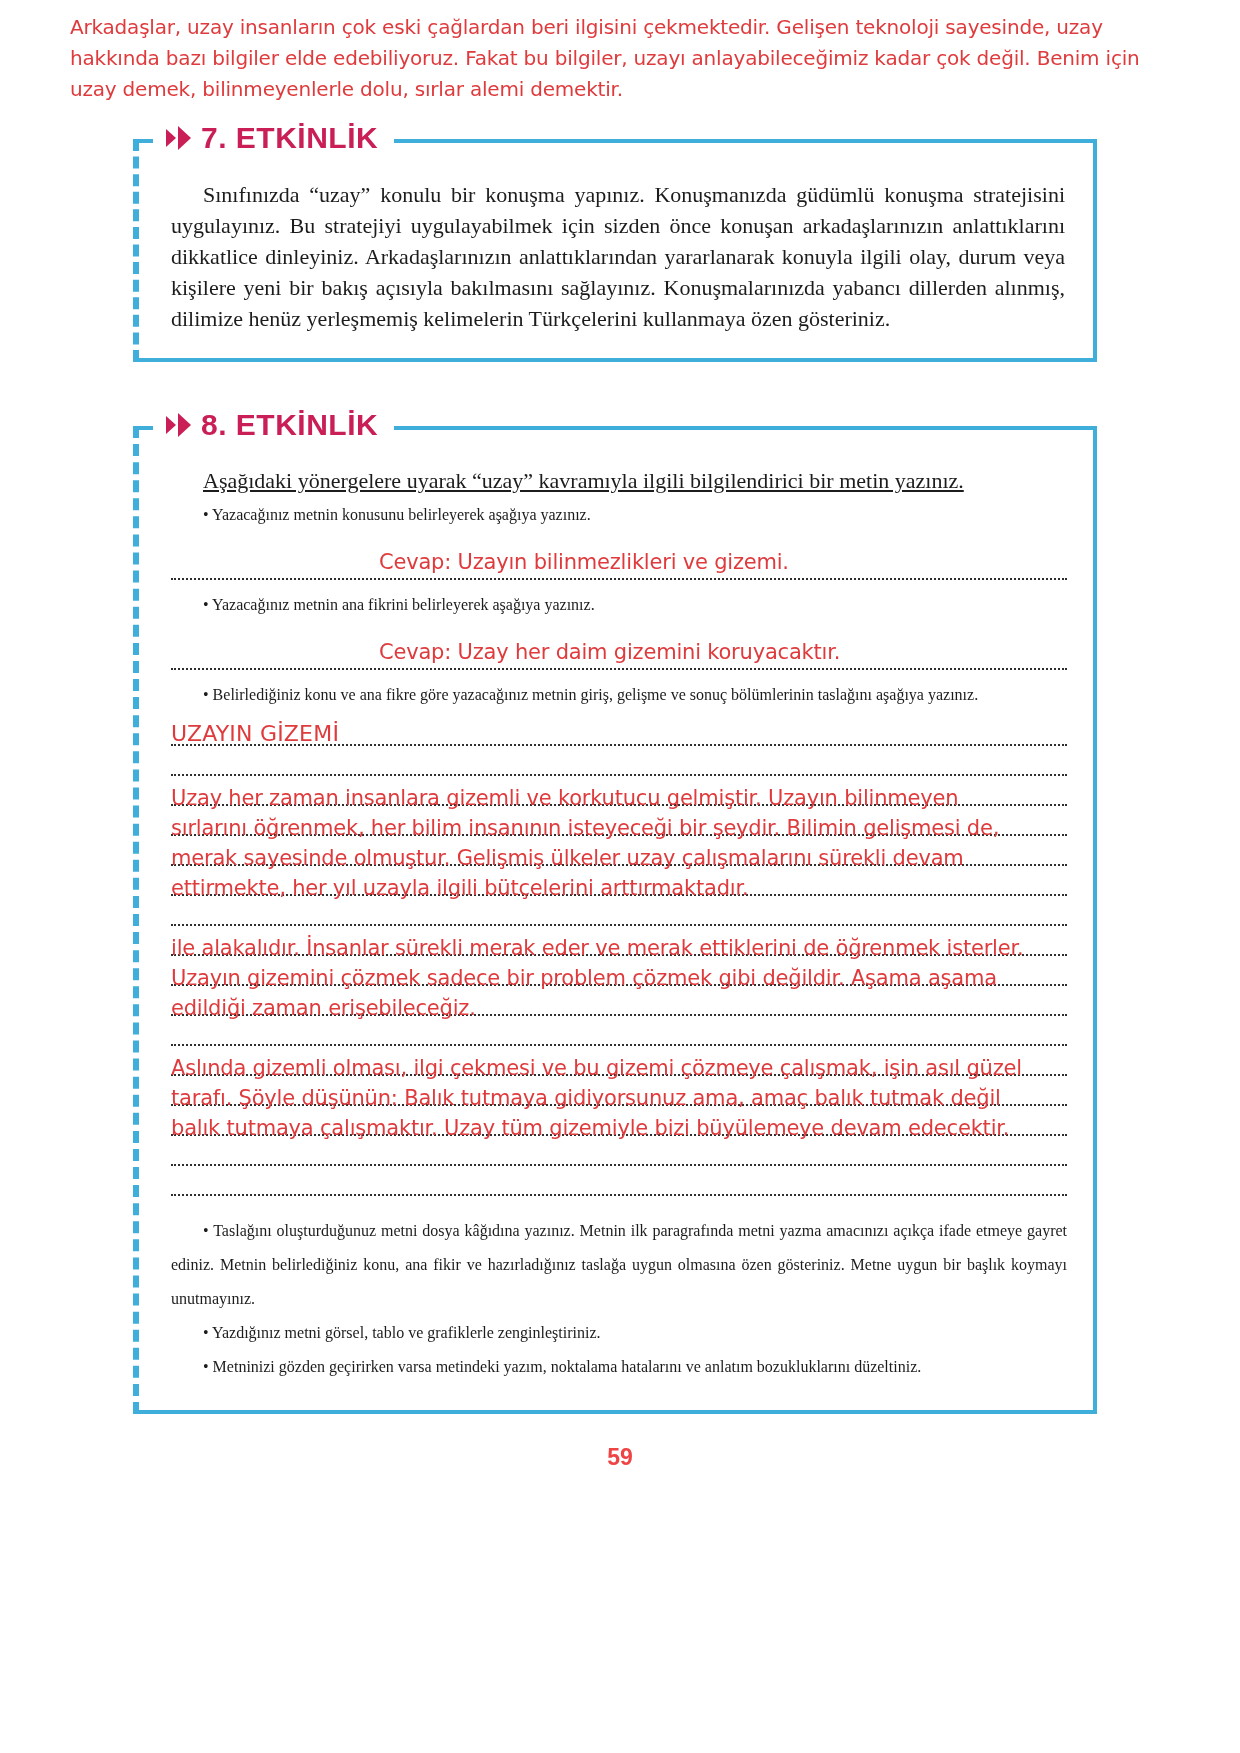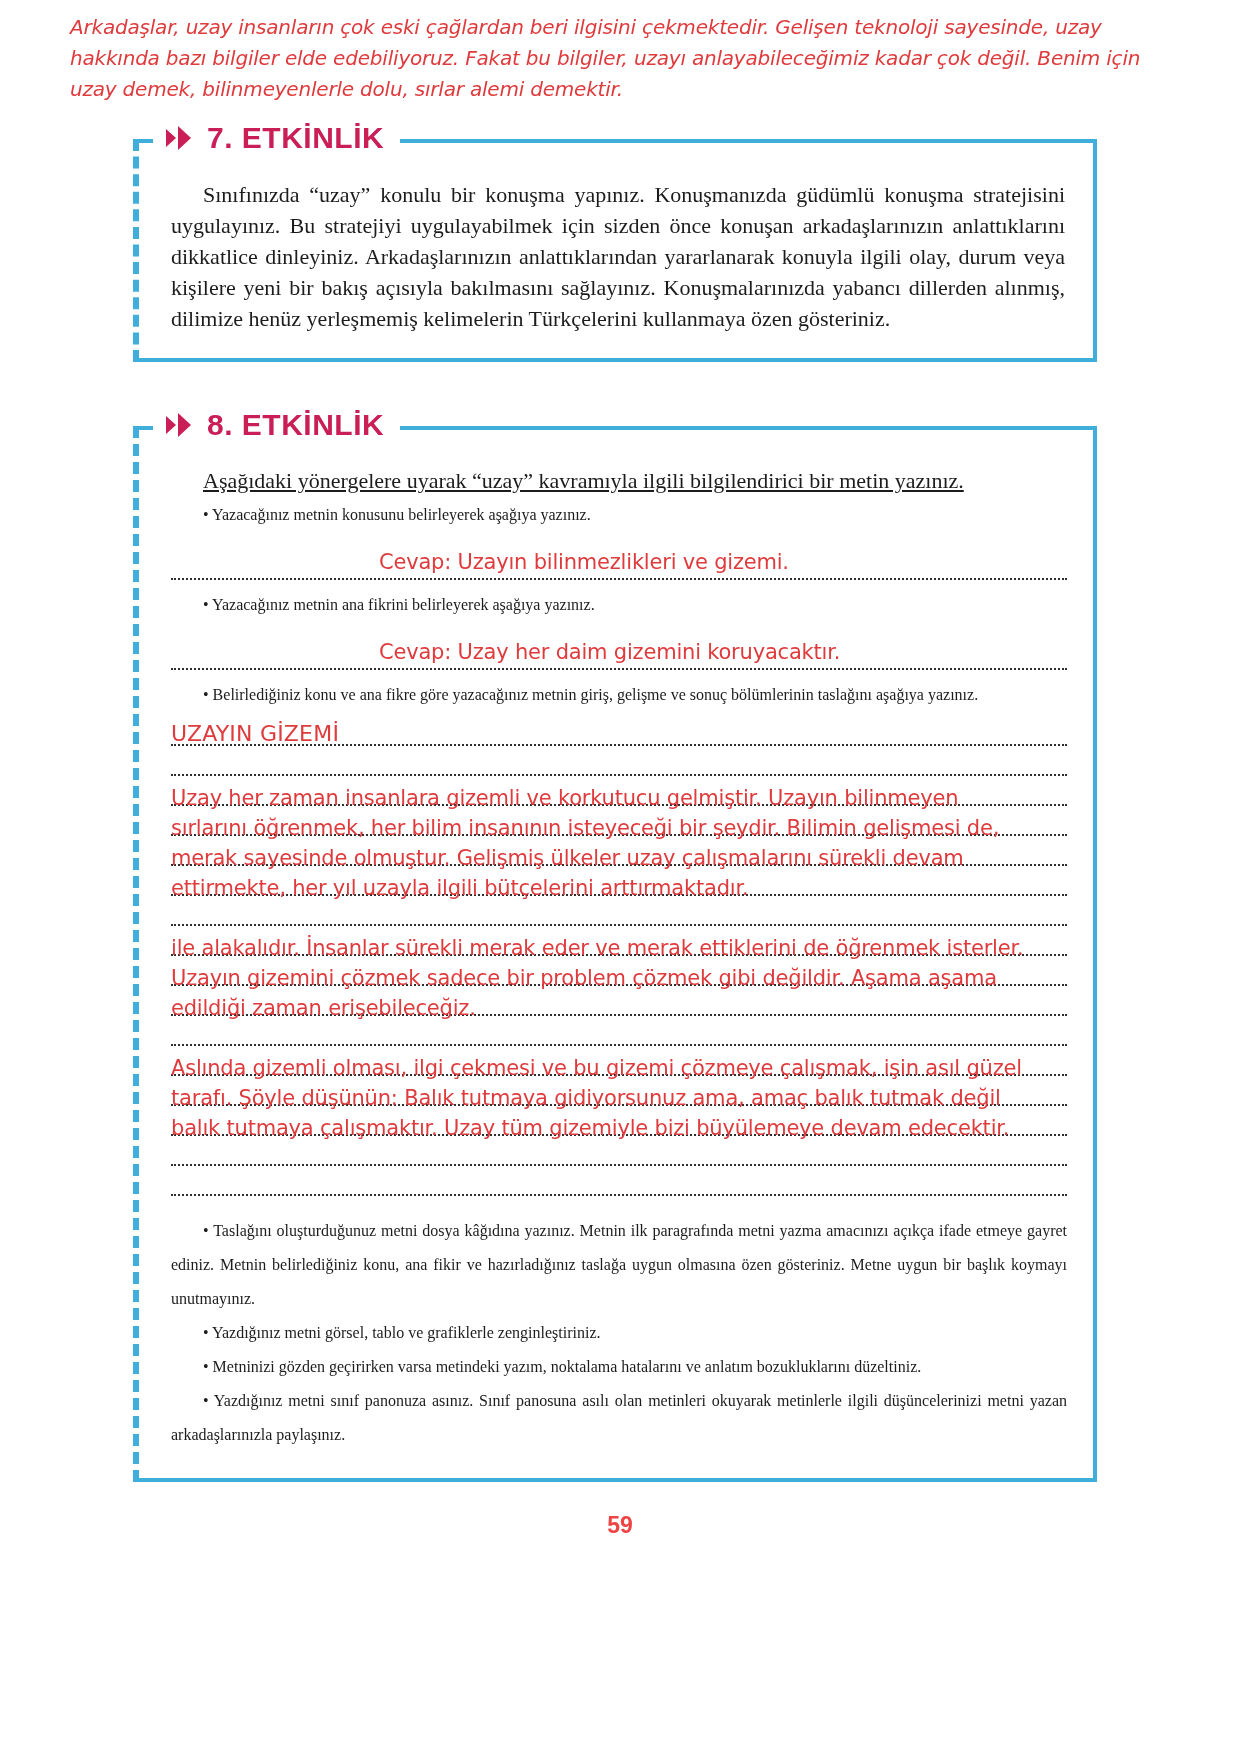--- a/index.html
+++ b/index.html
@@ -13,36 +13,35 @@
   body{
     width:1240px;height:1753px;margin:0 auto;position:relative;overflow:hidden;
     font-family:"Liberation Serif", serif;color:var(--ink);
   }
   
   .page-intro{
     padding:12px 78px 0 70px;
     font-family:"DejaVu Sans", sans-serif;
     font-size:20px;line-height:31px;color:var(--red);
     letter-spacing:-0.2px;
-    font-style:italic;
   }
   
   .activity-box{
     position:relative;
     margin-left:133px;width:964px;
     border:4px solid var(--accent);
     border-left:6px dashed var(--accent);
     background:#fff;
   }
   .box7{margin-top:34px;padding:36px 28px 24px 32px;}
   .box8{margin-top:64px;padding:34px 26px 26px 32px;}
   .activity-title{
     position:absolute;top:-22px;left:14px;
     background:#fff;padding:0 16px 0 10px;
-    display:flex;align-items:center;gap:12px;
+    display:flex;align-items:center;gap:6px;
     font-family:"Liberation Sans", sans-serif;
     font-weight:bold;font-size:30px;color:var(--magenta);
     letter-spacing:0.5px;white-space:nowrap;
   }
   .arrow-icon{display:inline-flex;align-items:center;}
   
   .serif-par{
     font-size:22px;line-height:31px;text-align:justify;text-indent:32px;
   }
   .box8 .serif-par{line-height:34px;text-decoration:underline;}
@@ -171,17 +170,16 @@
         <div class="draft-row">
           <span class="handwriting"></span>
         </div>
       </div>
   </div>
 
   <div class="closing-bullets">
     <p class="bullet-par">• Taslağını oluşturduğunuz metni dosya kâğıdına yazınız. Metnin ilk paragrafında metni yazma amacınızı açıkça ifade etmeye gayret ediniz. Metnin belirlediğiniz konu, ana fikir ve hazırladığınız taslağa uygun olmasına özen gösteriniz. Metne uygun bir başlık koymayı unutmayınız.</p>
     <p class="bullet-par">• Yazdığınız metni görsel, tablo ve grafiklerle zenginleştiriniz.</p>
     <p class="bullet-par">• Metninizi gözden geçirirken varsa metindeki yazım, noktalama hatalarını ve anlatım bozukluklarını düzeltiniz.</p>
-    <p class="bullet-par">• Yazdığınız metni sınıf panonuza asınız. Sınıf panosuna asılı olan metinleri okuyarak metinlerle ilgili düşüncelerinizi metni yazan arkadaşlarınızla paylaşınız.</p>
   </div>
 </section>
 
 <div class="page-number">59</div>
 
 </body></html>

